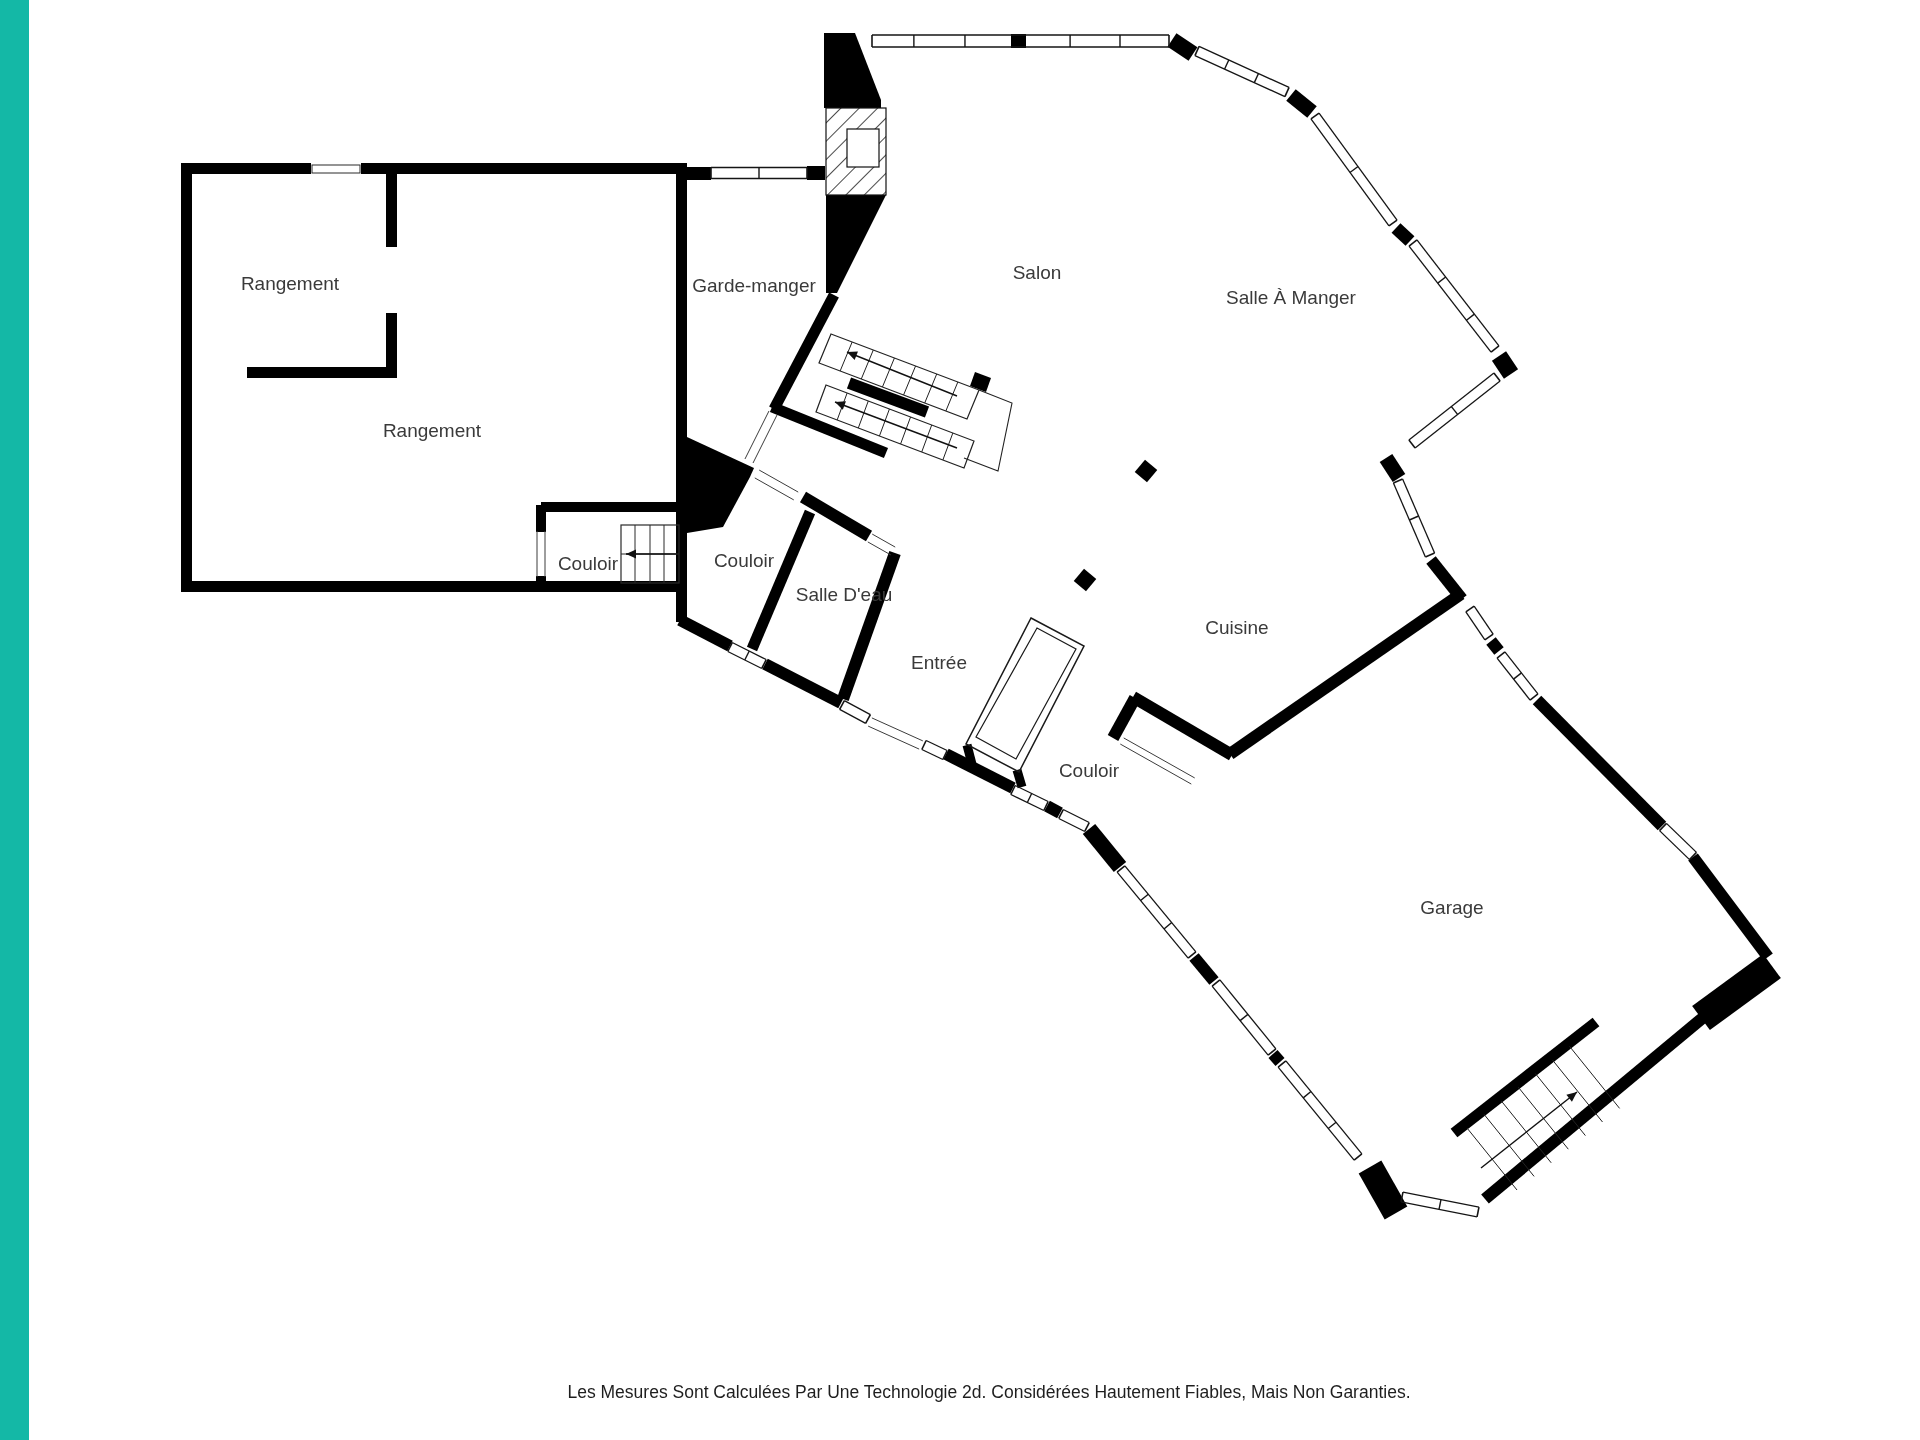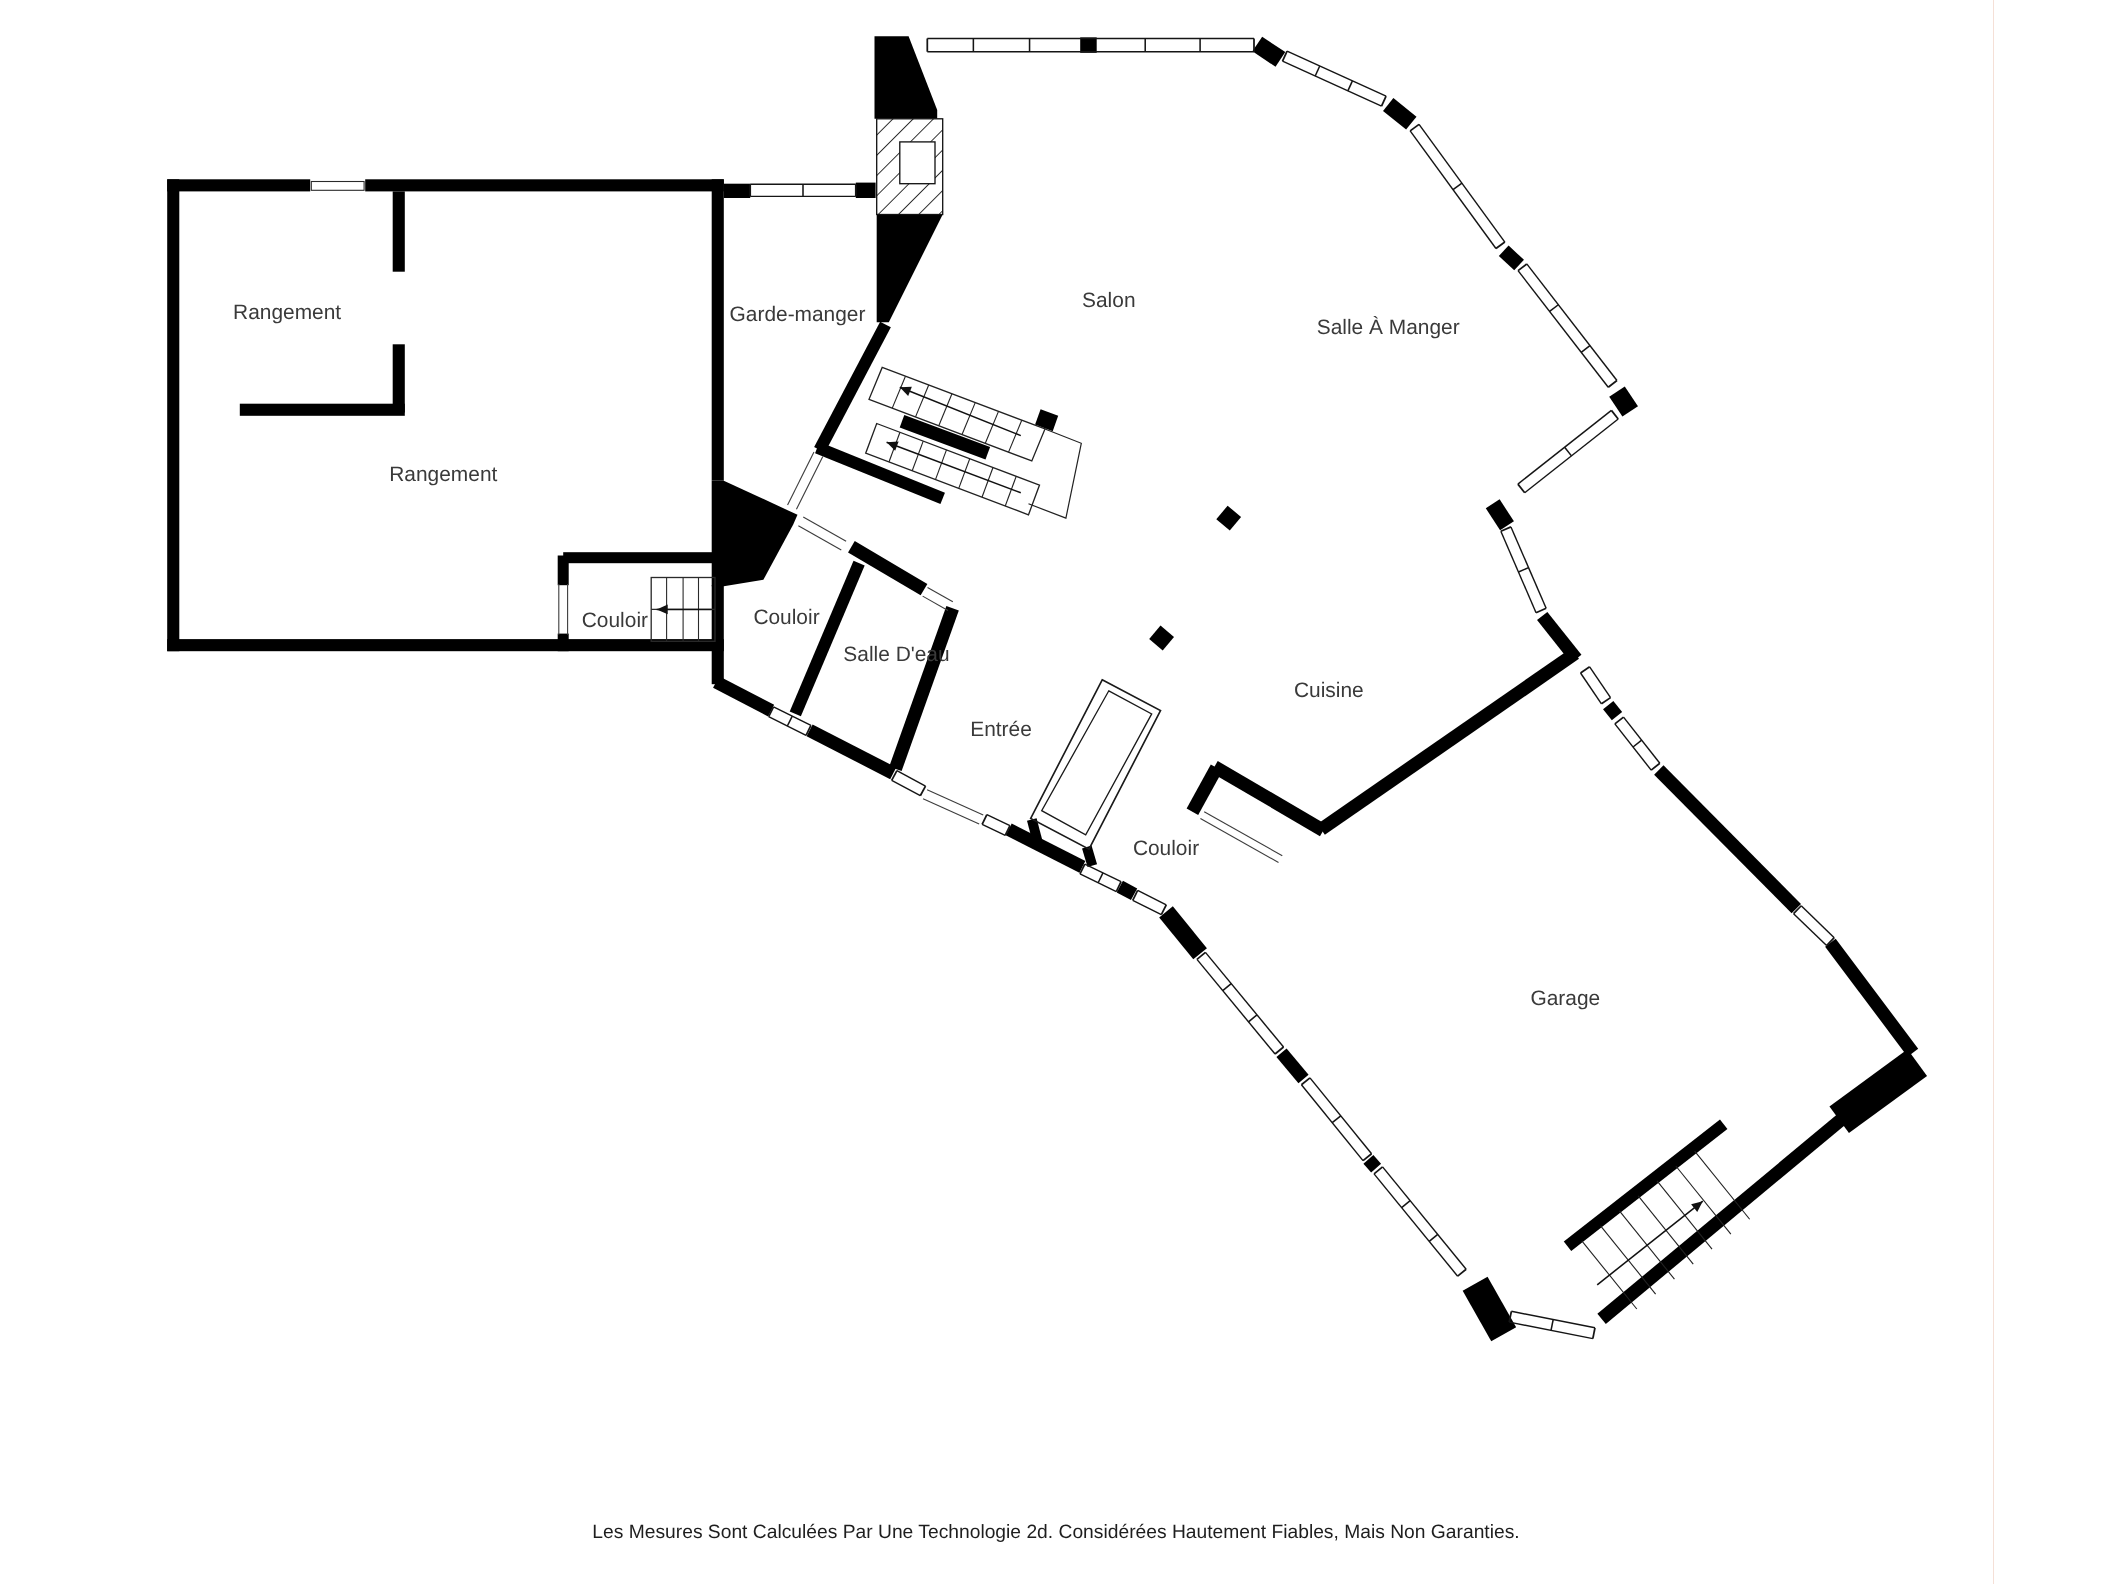--- a/index.html
+++ b/index.html
@@ -1,16 +1,16 @@
 <!DOCTYPE html>
 <html><head>
 <meta charset="utf-8">
 <style>
   html,body{margin:0;padding:0;background:#ffffff;}
-  .page{position:relative;width:1812px;height:1440px;background:#c2410c;overflow:hidden;}
+  .page{position:relative;width:1812px;height:1440px;background:#14b8a6;overflow:hidden;padding-left:29px;}
   svg{display:block;}
   text{font-family:"Liberation Sans","DejaVu Sans",sans-serif;fill:#3a3a3a;font-size:19px;}
   text.footer{font-size:17.5px;fill:#1e1e1e;}
 </style>
 </head>
 <body>
 
 <div class="page">
 <svg id="plan" width="1920" height="1440" viewBox="0 0 1920 1440">
   <defs>

